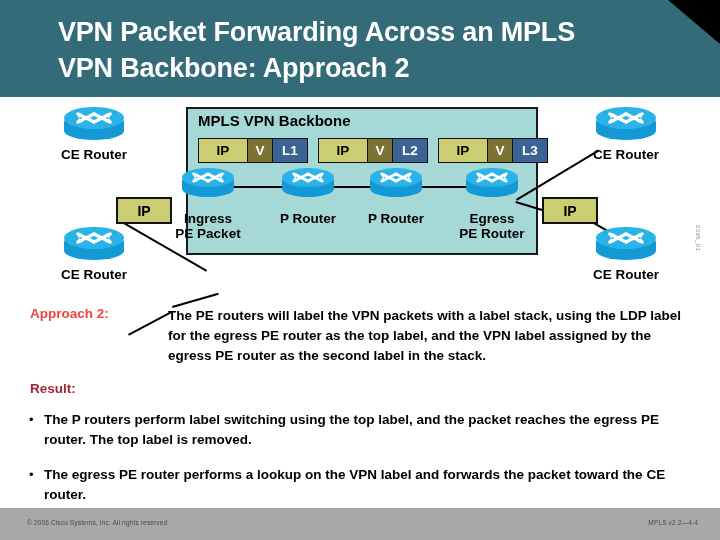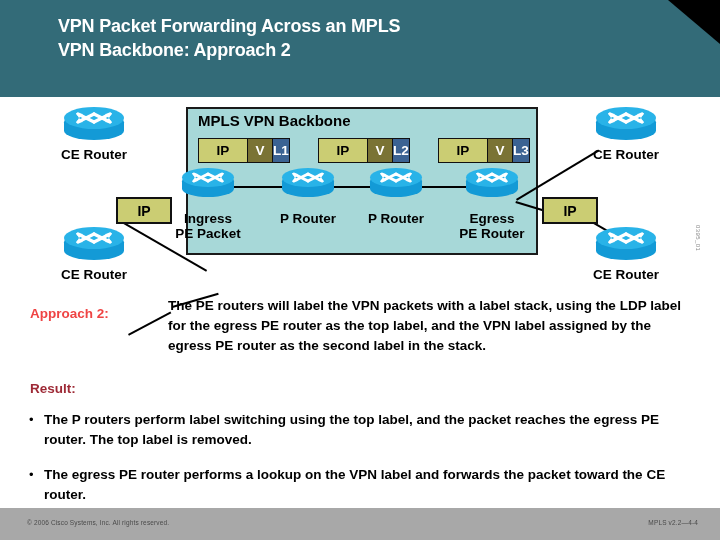--- a/index.html
+++ b/index.html
@@ -16,21 +16,21 @@
     position: absolute; left: 0; top: 0; width: 720px; height: 97px;
     background: #336b78;
   }
   .header-corner {
     position: absolute; right: 0; top: 0; width: 52px; height: 44px;
     background: #000000;
     clip-path: polygon(100% 0, 100% 100%, 0 0);
   }
   .slide-title {
     position: absolute; left: 58px; top: 14px; width: 600px;
-    color: #ffffff; font-size: 18px; font-weight: bold;
+    color: #ffffff; font-size: 27px; font-weight: bold;
     line-height: 1.34; letter-spacing: -0.2px;
   }
 
   
   .diagram { position: absolute; left: 8px; top: 97px; width: 720px; height: 195px; }
 
   .backbone-box {
     position: absolute; left: 178px; top: 10px; width: 352px; height: 148px;
     background: #a7d8d8; border: 2px solid #1a1a1a;
   }
@@ -41,21 +41,21 @@
 
   
   .stack { position: absolute; top: 41px; height: 25px; display: flex; }
   .seg {
     border: 1.5px solid #111; margin-right: -1.5px;
     display: flex; align-items: center; justify-content: center;
     font-size: 13.5px; font-weight: bold; line-height: 1;
   }
   .seg.ip { background: #cbcd73; color: #000; width: 50px; }
   .seg.v  { background: #7a7334; color: #fff; width: 27px; }
-  .seg.l  { background: #3b6393; color: #fff; width: 18px; }
+  .seg.l  { background: #3b6393; color: #fff; width: 36px; }
 
   
   .router { position: absolute; width: 60px; height: 38px; }
   .router .body {
     position: absolute; left: 0; top: 6px; width: 60px; height: 27px;
     background: #139ad6; border-radius: 50% / 34%;
   }
   .router .top {
     position: absolute; left: 0; top: 0; width: 60px; height: 22px;
     background: #29b3e8; border-radius: 50%;
@@ -89,21 +89,21 @@
   
   .approach-label {
     position: absolute; left: 30px; top: 306px;
     font-size: 13.5px; font-weight: bold; color: #ef4444;
   }
   .result-label {
     position: absolute; left: 30px; top: 381px;
     font-size: 13.5px; font-weight: bold; color: #9e2a36; text-align: center;
   }
   .approach-text {
-    position: absolute; left: 168px; top: 296px; width: 530px;
+    position: absolute; left: 168px; top: 306px; width: 530px;
     font-size: 13.5px; font-weight: bold; color: #000; line-height: 1.47;
   }
 
   .bullets { position: absolute; left: 22px; top: 410px; width: 678px; }
   .bullet { position: relative; padding-left: 22px; margin-bottom: 15px; }
   .bullet .dot {
     position: absolute; left: 7px; top: 1px;
     font-size: 13px; color: #000; line-height: 1.45;
   }
   .bullet .btext {

